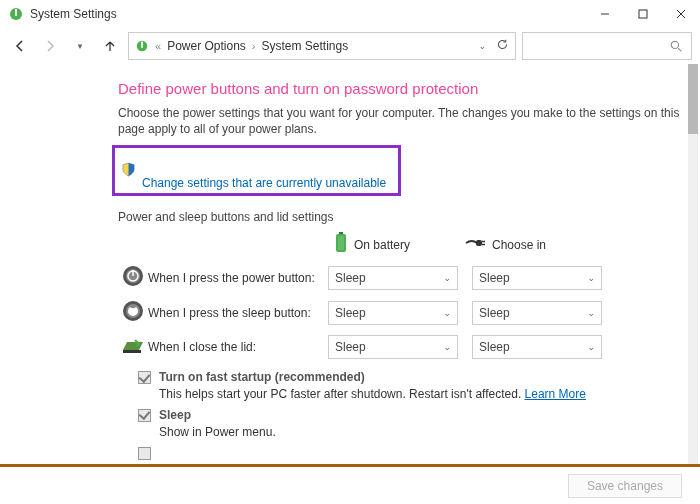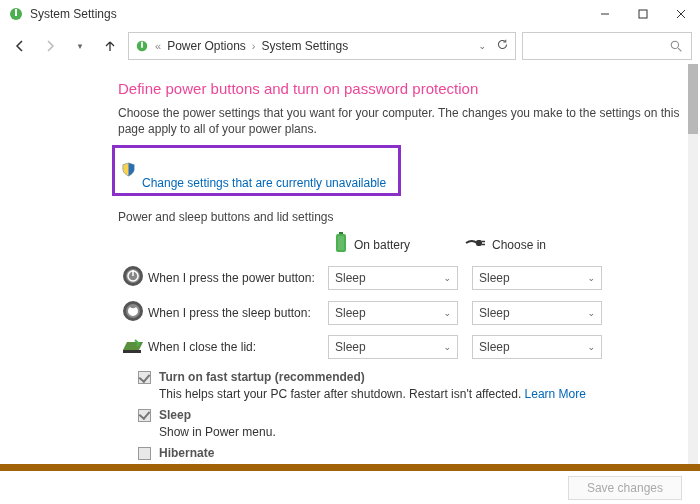--- a/index.html
+++ b/index.html
@@ -15,35 +15,35 @@
   .addr { flex: 1; height: 28px; border: 1px solid #ccc; display: flex; align-items: center; padding: 0 6px; gap: 6px; position: relative; }
   .addr .sep { color: #888; font-size: 11px; }
   .addr .crumb { font-size: 12px; }
   .addr .right-icons { margin-left: auto; display: flex; gap: 10px; align-items: center; }
   .search { width: 170px; height: 28px; border: 1px solid #ccc; display: flex; align-items: center; justify-content: flex-end; padding: 0 8px; color: #888; }
   .content { padding: 10px 20px 0 118px; position: relative; }
   h1 { color: #ec4899; font-size: 15px; font-weight: 400; margin: 6px 0 8px 0; }
   p.sub { font-size: 12px; color: #444; margin: 0 0 10px 0; line-height: 1.35; }
   .highlight-box { border: 3px solid #8b2fc9; display: inline-flex; align-items: center; gap: 6px; padding: 3px 12px 3px 6px; margin: -2px 0 8px -6px; }
   .link { color: #0067b8; font-size: 12px; cursor: pointer; margin-top: 25px; }
-  .link.u { }
+  .link.u { text-decoration: underline; }
   .section-label { font-size: 12px; color: #444; margin: 6px 0 8px 0; }
   .col-headers { display: flex; align-items: center; margin-bottom: 8px; padding-left: 216px; }
   .ch { display: flex; align-items: center; gap: 6px; width: 130px; font-size: 12px; }
   .row { display: flex; align-items: center; margin-bottom: 10px; }
   .row .icon-cell { width: 30px; display: flex; justify-content: center; }
   .row .label-cell { width: 180px; font-size: 12px; }
   .row .sel { width: 130px; height: 24px; border: 1px solid #ccc; display: flex; align-items: center; justify-content: space-between; padding: 0 6px; font-size: 12px; margin-right: 14px; color: #444; }
   .shutdown { margin-top: 6px; }
   .sd-item { display: flex; align-items: flex-start; gap: 8px; padding-left: 20px; margin-bottom: 4px; }
   .chk { width: 13px; height: 13px; border: 1px solid #999; background: #e8e8e8; display: flex; align-items: center; justify-content: center; flex-shrink: 0; margin-top: 2px; }
   .chk.checked::after { content: ""; width: 5px; height: 8px; border: solid #777; border-width: 0 2px 2px 0; transform: rotate(40deg); margin-top: -2px; }
   .sd-item .txt { font-size: 12px; line-height: 1.4; }
   .sd-item .txt b { font-weight: 600; color: #555; }
-  .footer { position: absolute; bottom: 0; left: 0; right: 0; height: 40px; display: flex; align-items: center; justify-content: flex-end; gap: 10px; padding: 0 18px; background: #fff; border-top: 7px solid #a16207; }
+  .footer { position: absolute; bottom: 0; left: 0; right: 0; height: 40px; display: flex; align-items: center; justify-content: flex-end; gap: 10px; padding: 0 18px; background: #fff; border-top: 3px solid #a16207; }
   .btn { height: 24px; padding: 0 18px; border: 1px solid #bbb; background: #f5f5f5; font-size: 12px; display: flex; align-items: center; }
   .btn.disabled { color: #aaa; border-color: #ddd; background: #fafafa; }
   .scrollbar-track { position: absolute; right: 2px; top: 64px; width: 10px; bottom: 40px; background: #f0f0f0; }
   .scrollbar-thumb { position: absolute; left: 0; width: 10px; top: 0; height: 70px; background: #b8b8b8; }
   .shield-icon { font-size: 13px; }
   .caret-down { font-size: 9px; color: #666; }
 </style>
 </head>
 <body>
 
@@ -226,24 +226,20 @@
     </div>
     <div class="sd-item">
       <div class="chk checked"></div>
       <div class="txt">
         <b>Sleep</b><br>
         <span>Show in Power menu.</span>
       </div>
     </div>
     <div class="sd-item">
       <div class="chk"></div>
-      <div class="txt">
-        <b>Hibernate</b><br>
-        <span>Show in Power menu.</span>
-      </div>
     </div>
   </div>
 </div>
 
 <div class="scrollbar-track">
   <div class="scrollbar-thumb"></div>
 </div>
 
 <div class="footer">
   <div class="btn disabled">Save changes</div>

